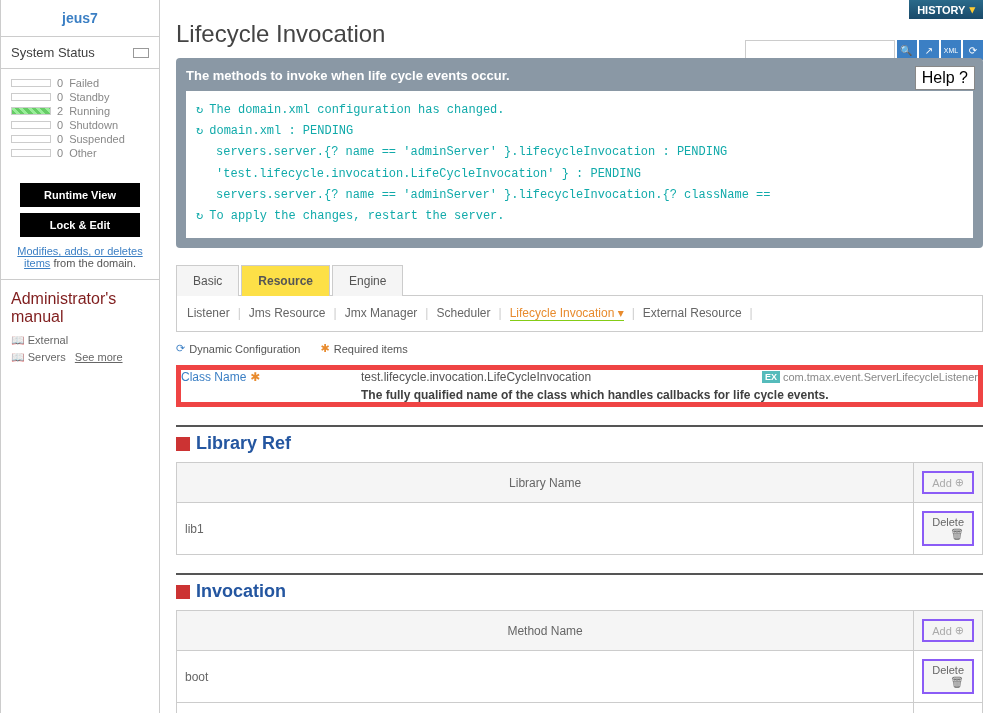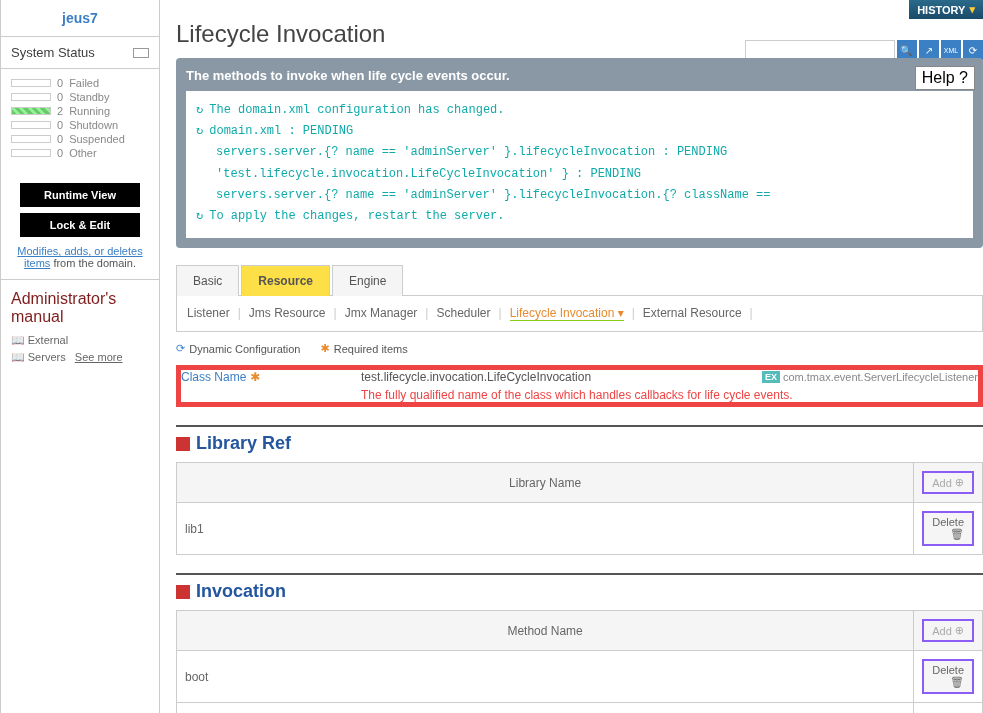--- a/index.html
+++ b/index.html
@@ -40,21 +40,21 @@
 .sub-tab.active { color: #e88b2e; border-bottom: 1px solid #84cc16; }
 .sep { color: #ccc; padding: 0 4px; }
 .legend { padding: 10px 0; display: flex; gap: 20px; font-size: 11px; }
 .legend-item { display: flex; align-items: center; gap: 4px; }
 .legend-icon.dyn { color: #3b7fc4; }
 .legend-icon.req { color: #e88b2e; }
 .config-row { display: flex; border: 5px solid #ef4444; align-items: flex-start; }
 .config-label { width: 180px; color: #3b7fc4; display: flex; align-items: center; gap: 4px; }
 .req-star { color: #e88b2e; }
 .config-value { flex: 1; }
-.config-desc { color: #ef4444; margin-top: 4px; }
+.config-desc { color: #404040; margin-top: 4px; font-weight: bold; }
 .config-example { color: #888; font-size: 11px; display: flex; align-items: center; gap: 3px; }
 .ex-badge { background: #5bb; color: #fff; font-size: 9px; padding: 1px 3px; font-weight: bold; }
 .section-title { display: flex; align-items: center; gap: 6px; font-size: 18px; color: #2456a0; font-weight: bold; margin: 18px 0 8px; border-top: 2px solid #555; padding-top: 6px; }
 .section-icon { width: 14px; height: 14px; background: #c33; display: inline-block; }
 .table { width: 100%; border-collapse: collapse; border-radius: 21px; }
 .table th { background: #f5f5f5; border: 1px solid #ccc; padding: 8px; text-align: center; color: #666; font-weight: normal; }
 .table td { border: 1px solid #ccc; padding: 8px; color: #666; }
 .table td.action { width: 46px; text-align: center; text-decoration: underline; }
 .small-btn { background: #f5f5f5; border: 2px solid #8b5cf6; padding: 3px 8px; font-size: 11px; cursor: pointer; color: #666; display: inline-flex; align-items: center; gap: 3px; text-align: right; }
 .small-btn.disabled { color: #aaa; }

